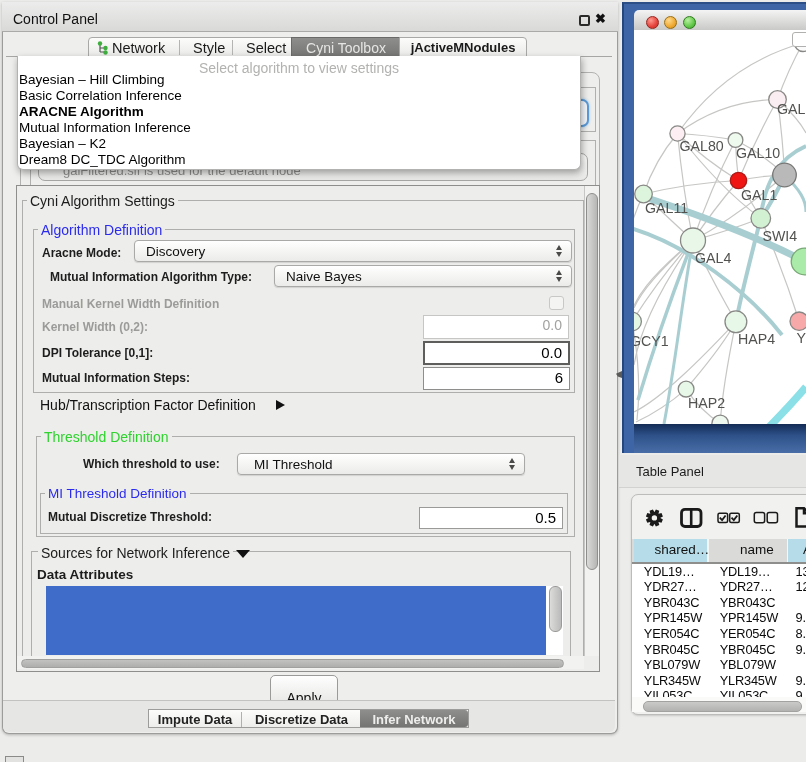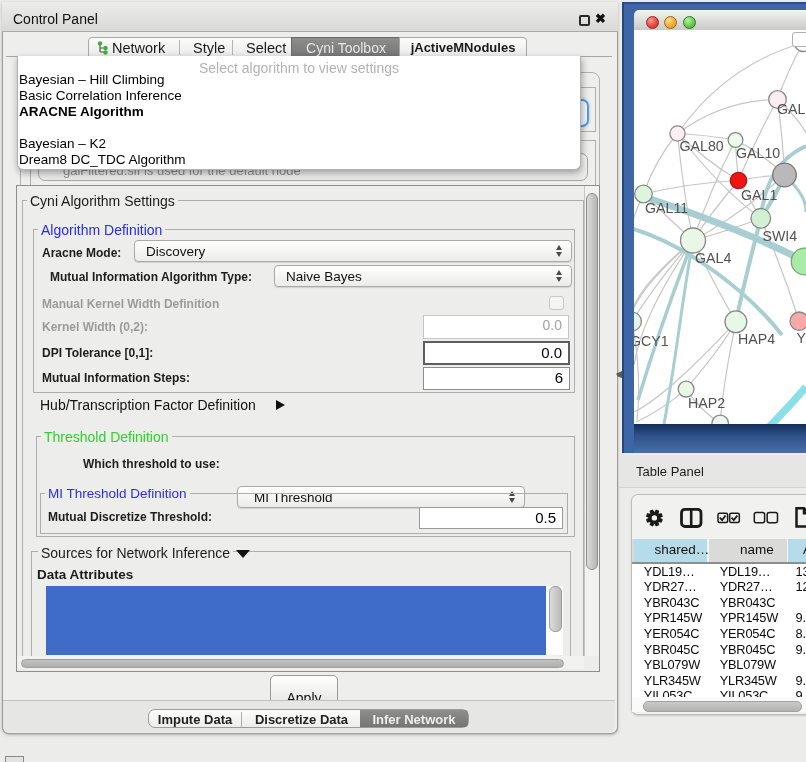--- a/index.html
+++ b/index.html
@@ -98,21 +98,21 @@
   <div class="fld" style="left:423px;top:341px;width:137px;height:19px;border:2px solid #5e5e5c;color:#000;padding:1px 6px 0 0;">0.0</div>
   <div class="blbl" style="left:42px;top:371px;">Mutual Information Steps:</div>
   <div class="fld" style="left:423px;top:367px;width:139px;height:20px;border:1px solid #8e8e8c;color:#000;padding:1px 6px 0 0;">6</div>
 
   <div class="abs" style="left:40px;top:397px;font-size:14px;color:#111;">Hub/Transcription Factor Definition</div>
   <div class="abs" style="left:276px;top:400px;width:0;height:0;border-top:5.5px solid transparent;border-bottom:5.5px solid transparent;border-left:9px solid #111;"></div>
 
   <div class="grp" style="left:36px;top:436px;width:537px;height:99px;"></div>
   <div class="grplbl" style="left:41px;top:430px;color:#2ed32e;">Threshold Definition</div>
   <div class="blbl" style="left:83px;top:457px;">Which threshold to use:</div>
-  <div class="combo" style="left:237px;top:453px;width:286px;margin-top:33px;">
+  <div class="combo" style="left:237px;top:453px;width:286px;">
       <span class="cv">MI Threshold</span>
       <span class="ar"></span>
     </div>
   <div class="grp" style="left:40px;top:493px;width:526px;height:39px;"></div>
   <div class="grplbl" style="left:45px;top:487px;color:#2b2bee;font-size:13.5px;text-align:right;">MI Threshold Definition</div>
   <div class="blbl" style="left:48px;top:510px;">Mutual Discretize Threshold:</div>
   <div class="fld" style="left:419px;top:507px;width:136px;height:19px;border:1px solid #9a9a98;color:#000;padding:1px 6px 0 0;">0.5</div>
 
   <div class="grp" style="left:31px;top:551px;width:538px;height:104px;border-bottom:none;"></div>
   <div class="grplbl" style="left:38px;top:546px;color:#1c1c1c;">Sources for Network Inference</div>
@@ -125,32 +125,33 @@
   </div>
 
   <div class="abs" style="left:584px;top:186px;width:14px;height:470px;background:#f2f2f0;border-left:1px solid #c6c6c4;"></div>
   <div class="abs" style="left:586px;top:193px;width:10px;height:375px;background:linear-gradient(90deg,#dadad8,#b6b6b4);border:1px solid #8e8e8c;border-radius:6px;"></div>
   <div class="abs" style="left:17px;top:656px;width:567px;height:13px;background:#f2f2f0;"></div>
   <div class="abs" style="left:21px;top:658.5px;width:541px;height:7px;background:linear-gradient(#c2c2c0,#aeaeac);border:1px solid #a0a09e;border-radius:5px;"></div>
 
   <div class="abs" style="left:270px;top:675px;width:66px;height:17px;border:1px solid #9a9a98;border-radius:5px;background:linear-gradient(#fefefe,#e4e4e2);text-align:center;font-size:14px;color:#111;padding-top:14px;">Apply</div>
   <div class="abs" style="left:3px;top:700px;width:612px;height:1px;background:#c2c2c0;"></div>
   <div class="abs" style="left:3px;top:701px;width:612px;height:31px;background:#e6e6e4;border-radius:0 0 6px 6px;"></div>
-  <div class="abs" style="left:148px;top:709px;width:319px;height:17px;border:1px solid #9c9c9a;border-radius:7px;background:linear-gradient(#fcfcfa,#ededeb);font-size:13px;font-weight:bold;color:#222;">
+  <div class="abs" style="left:148px;top:709px;width:319px;height:17px;border:1px solid #9c9c9a;border-radius:0;background:linear-gradient(#fcfcfa,#ededeb);font-size:13px;font-weight:bold;color:#222;">
      <span style="position:absolute;left:0;width:92px;text-align:center;top:2px;">Impute Data</span>
      <span style="position:absolute;left:92px;width:119px;text-align:center;top:2px;border-left:1px solid #b0b0ae;height:15px;">Discretize Data</span>
      <span style="position:absolute;left:211px;width:108px;text-align:center;top:0;height:17px;padding-top:2px;background:linear-gradient(#8e8e8c,#757573);color:#eeeeec;border-radius:0 3px 3px 0;box-sizing:border-box;">Infer Network</span>
   </div>
 </div>
 
 <div class="abs" id="popup">
   <div class="hd">Select algorithm to view settings</div>
   <div class="it" style="top:16px;">Bayesian – Hill Climbing</div>
   <div class="it" style="top:32px;">Basic Correlation Inference</div>
   <div class="it" style="top:48px;font-weight:bold;">ARACNE Algorithm</div>
+  <div class="it" style="top:64px;">Mutual Information Inference</div>
   <div class="it" style="top:80px;">Bayesian – K2</div>
   <div class="it" style="top:96px;">Dream8 DC_TDC Algorithm</div>
 </div>
 
 <div id="netwin">
 
   <div class="abs" style="left:622px;top:2px;width:184px;height:451px;background:#3e66a6;border-left:2px solid #24477e;border-top:2px solid #2c4f88;box-sizing:border-box;"></div>
 
   <div class="abs" style="left:634px;top:424px;width:172px;height:29px;background:linear-gradient(#132c55,#2e5189 40%,#496ea7);"></div>
 

